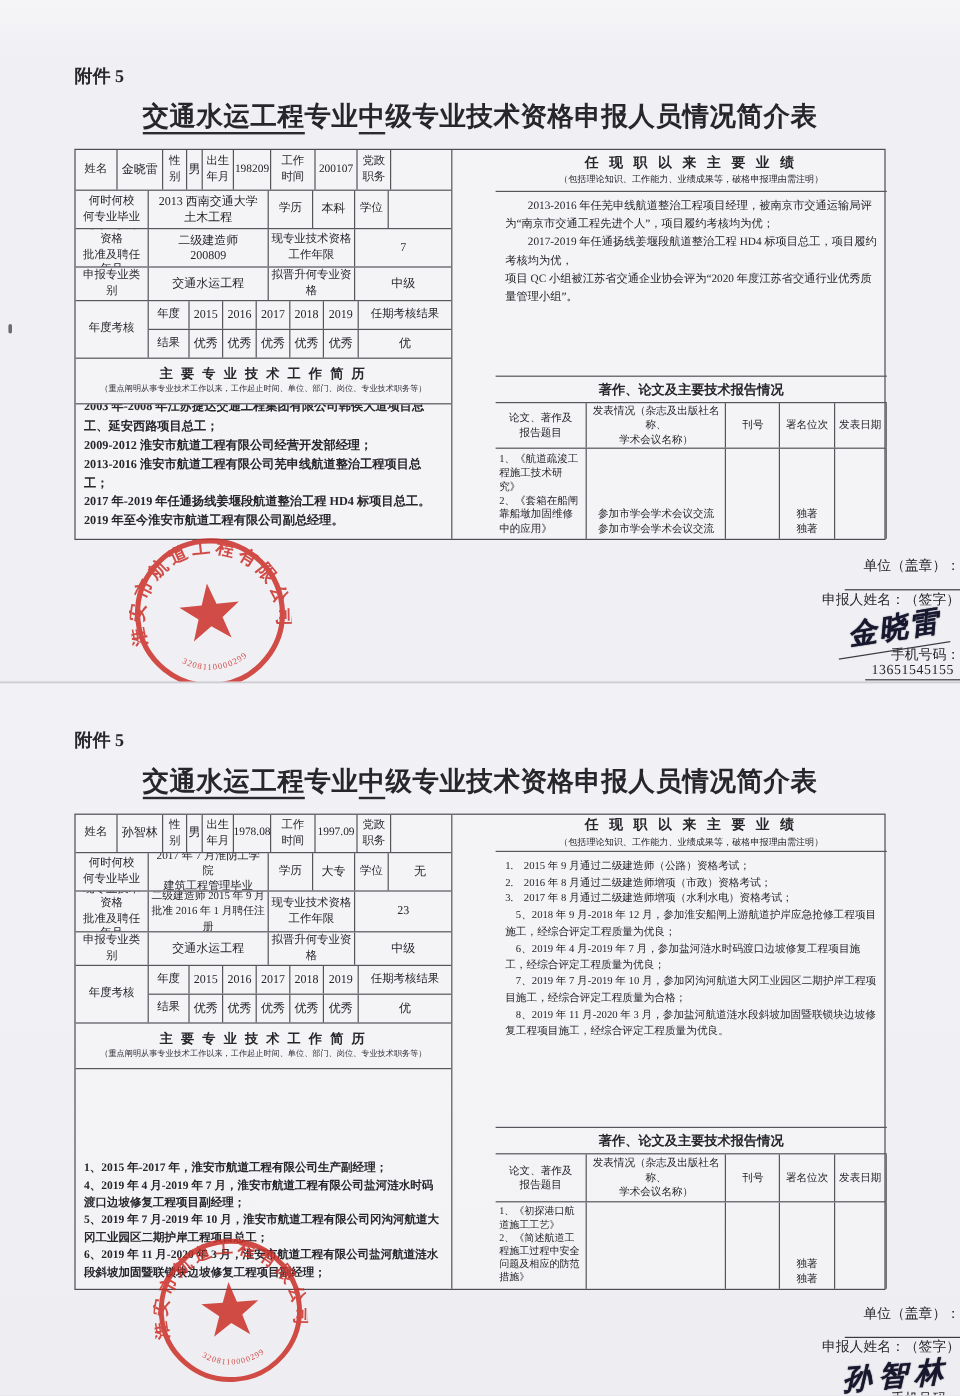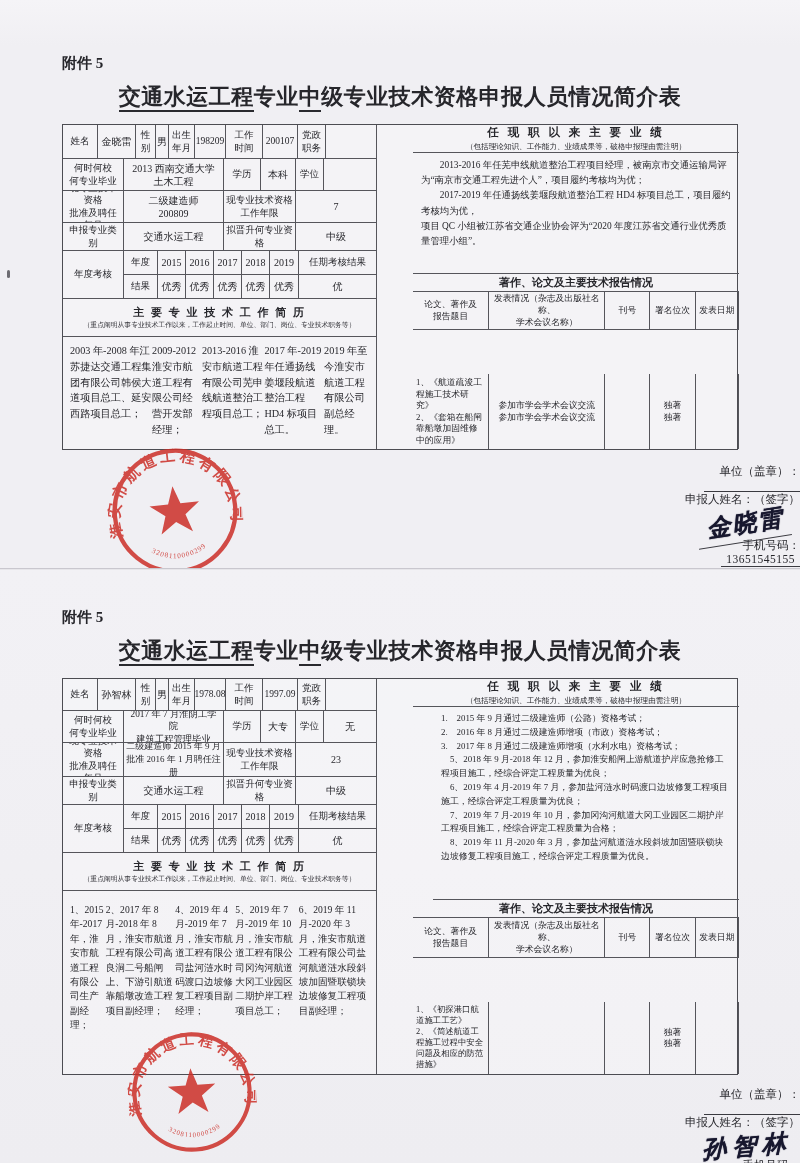--- a/index.html
+++ b/index.html
@@ -20,33 +20,33 @@
   .t-left{width:313px;display:flex;flex-direction:column;box-sizing:border-box;}
   .t-right{width:363px;display:flex;flex-direction:column;border-left:1px solid #55555b;box-sizing:border-box;flex:1;padding-left:36px;}
   .row{display:flex;border-bottom:1px solid #55555b;box-sizing:border-box;}
   .cell{border-right:1px solid #55555b;box-sizing:border-box;display:flex;align-items:center;justify-content:center;text-align:center;font-size:10px;line-height:1.3;padding:1px 2px;overflow:hidden;}
   .cell.last{border-right:none;}
   .ml{white-space:pre-line;}
   .lab{font-size:9.5px;}
   .resume-head{flex-direction:column;border-right:none;}
   .resume-title{font-weight:bold;font-size:11px;letter-spacing:2px;}
   .resume-note{font-size:6.8px;margin-top:2px;color:#303036;}
-  .resume-body{border-right:none;align-items:flex-start;justify-content:flex-end;text-align:left;padding:6px 7px;font-size:10.2px;line-height:1.55;border-bottom:none;}
+  .resume-body{border-right:none;align-items:flex-start;justify-content:flex-end;text-align:left;padding:6px 7px;font-size:10.2px;line-height:1.55;flex-direction:column;border-bottom:none;font-weight:bold;}
   .achv-head{flex-direction:column;border-bottom:1px solid #55555b;display:flex;align-items:center;justify-content:center;}
   .achv-title{font-weight:bold;font-size:11.5px;letter-spacing:3px;}
   .achv-note{font-size:7.6px;margin-top:2px;}
   .achv-body{border-bottom:1px solid #55555b;padding:5px 8px;font-size:9.4px;line-height:1.62;text-align:left;box-sizing:border-box;overflow:hidden;}
   .achv-body p{margin:0;}
   .indent2{text-indent:2em;}
   .indent1{text-indent:1em;}
   .pubs-title{border-bottom:1px solid #55555b;display:flex;align-items:center;justify-content:center;font-weight:bold;font-size:11px;}
   .pub-row{display:flex;border-bottom:1px solid #55555b;box-sizing:border-box;}
   .pub-row.lastrow{border-bottom:none;flex:1;}
   .pub-cell{border-right:1px solid #55555b;box-sizing:border-box;display:flex;align-items:center;justify-content:center;text-align:center;font-size:8.8px;line-height:1.35;padding:2px 3px;overflow:hidden;}
-  .pub-col{border-right:1px solid #55555b;box-sizing:border-box;display:flex;flex-direction:column;justify-content:center;align-items:center;text-align:center;font-size:8.8px;line-height:1.3;padding:3px 3px;overflow:hidden;margin-top:44px;}
+  .pub-col{border-right:1px solid #55555b;box-sizing:border-box;display:flex;flex-direction:column;justify-content:flex-end;align-items:center;text-align:center;font-size:8.8px;line-height:1.3;padding:3px 3px;overflow:hidden;}
   .pub-col.left{align-items:flex-start;text-align:left;}
   .footer{margin-left:62px;display:flex;align-items:flex-end;font-size:11.5px;position:relative;flex-direction:column;}
   .blank-line{display:inline-block;border-bottom:1px solid #3a3a40;height:12px;}
   .phone-num{border-bottom:1px solid #3a3a40;padding:0 5px 1px 5px;font-size:11.5px;letter-spacing:.5px;}
   .sig{display:inline-block;font-weight:bold;color:#17172e;transform:rotate(-9deg) skewX(-14deg);font-size:24px;letter-spacing:2px;margin:0 6px -4px 4px;text-shadow:0 0 1px #17172e;}
   .seal{position:absolute;z-index:5;opacity:.85;pointer-events:none;}
   .note-speck{position:absolute;left:7px;top:270px;width:3px;height:8px;background:#6d6c72;border-radius:2px;}
 </style>
 </head>
 <body>
@@ -262,33 +262,32 @@
             <div class="cell last" style="width:77px;">优</div>
           </div>
         </div>
       </div>
       <div class="row cell resume-head" style="height:38px;">
         <div class="resume-title">主 要 专 业 技 术 工 作 简 历</div>
         <div class="resume-note">（重点阐明从事专业技术工作以来，工作起止时间、单位、部门、岗位、专业技术职务等）</div>
       </div>
       <div class="cell resume-body" style="flex:1;font-size:9.6px;line-height:1.5;padding-top:12px;">
         <div>1、2015 年-2017 年，淮安市航道工程有限公司生产副经理；</div>
-        <div>2、2017 年 8 月-2018 年 8 月，淮安市航道工程有限公司高良涧二号船闸上、下游引航道靠船墩改造工程项目副经理；</div>
         <div>4、2019 年 4 月-2019 年 7 月，淮安市航道工程有限公司盐河涟水时码渡口边坡修复工程项目副经理；</div>
         <div>5、2019 年 7 月-2019 年 10 月，淮安市航道工程有限公司冈沟河航道大冈工业园区二期护岸工程项目总工；</div>
         <div>6、2019 年 11 月-2020 年 3 月，淮安市航道工程有限公司盐河航道涟水段斜坡加固暨联锁块边坡修复工程项目副经理；</div>
       </div>
     </div>
 
     <div class="t-right">
       <div class="achv-head" style="height:32px;">
         <div class="achv-title">任 现 职 以 来 主 要 业 绩</div>
         <div class="achv-note">（包括理论知识、工作能力、业绩成果等，破格申报理由需注明）</div>
       </div>
-      <div class="achv-body" style="height:246px;font-size:8.9px;line-height:1.55;margin-left:20px;">
+      <div class="achv-body" style="height:246px;font-size:8.9px;line-height:1.55;">
         <p>1.　2015 年 9 月通过二级建造师（公路）资格考试；</p>
         <p>2.　2016 年 8 月通过二级建造师增项（市政）资格考试；</p>
         <p>3.　2017 年 8 月通过二级建造师增项（水利水电）资格考试；</p>
         <p class="indent1">5、2018 年 9 月-2018 年 12 月，参加淮安船闸上游航道护岸应急抢修工程项目施工，经综合评定工程质量为优良；</p>
         <p class="indent1">6、2019 年 4 月-2019 年 7 月，参加盐河涟水时码渡口边坡修复工程项目施工，经综合评定工程质量为优良；</p>
         <p class="indent1">7、2019 年 7 月-2019 年 10 月，参加冈沟河航道大冈工业园区二期护岸工程项目施工，经综合评定工程质量为合格；</p>
         <p class="indent1">8、2019 年 11 月-2020 年 3 月，参加盐河航道涟水段斜坡加固暨联锁块边坡修复工程项目施工，经综合评定工程质量为优良。</p>
       </div>
       <div class="pubs-title" style="height:22px;">著作、论文及主要技术报告情况</div>
       <div class="pub-row" style="height:42px;">

